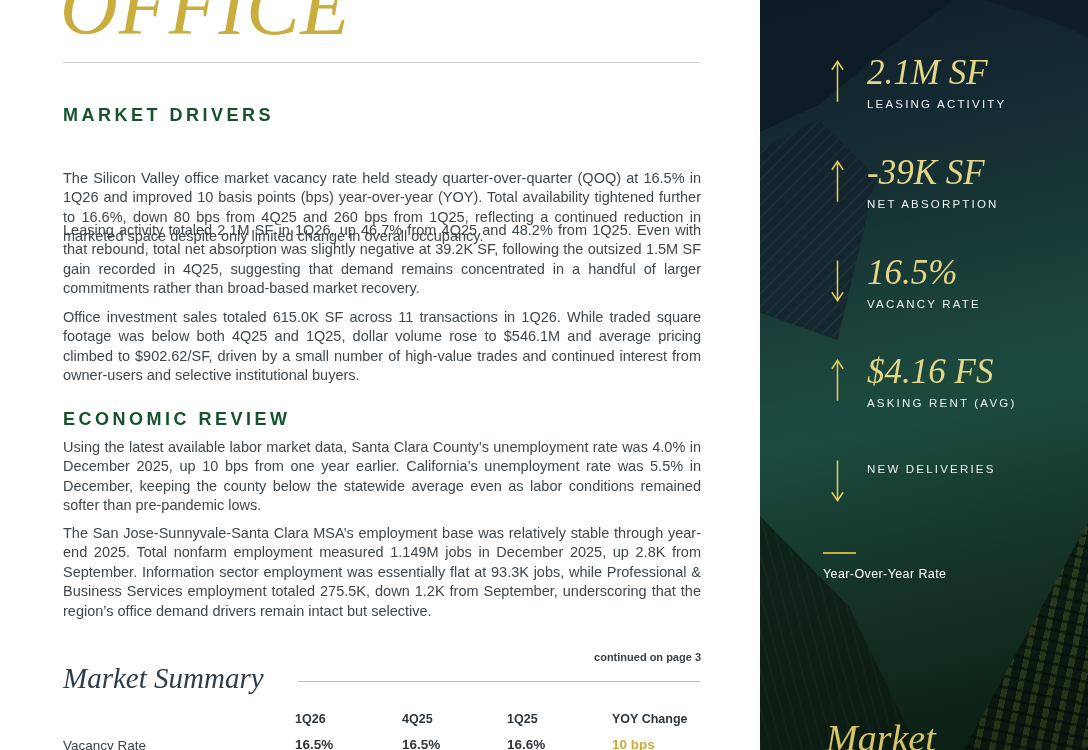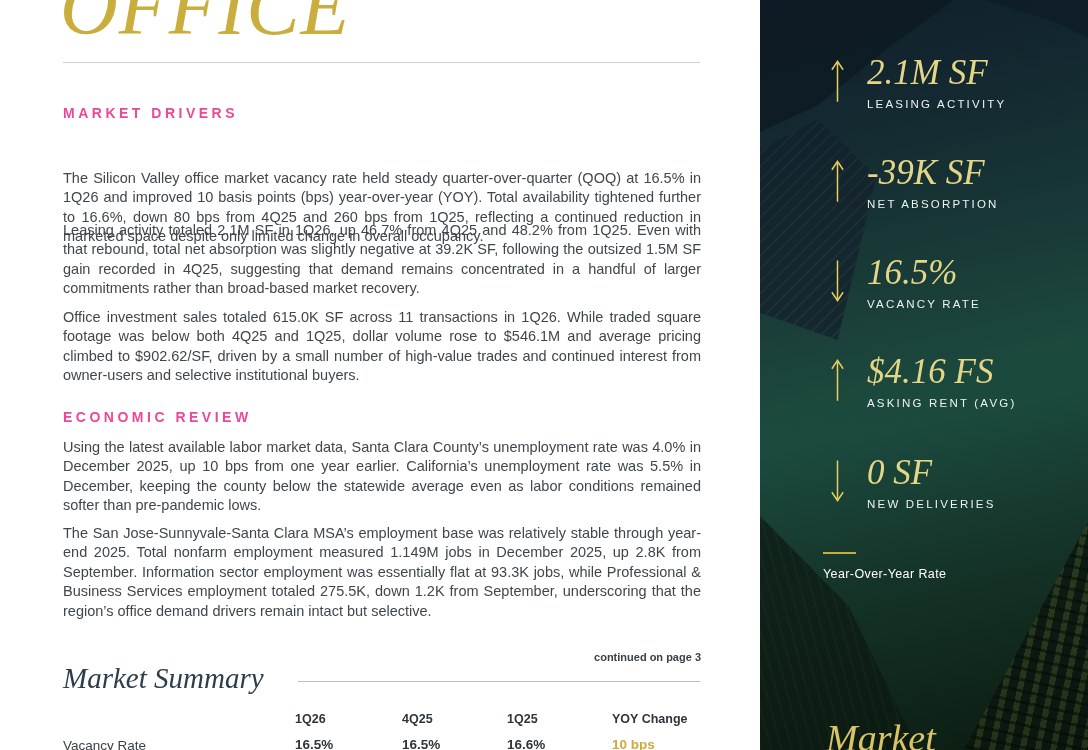--- a/index.html
+++ b/index.html
@@ -14,22 +14,22 @@
   .doc-title {
     position:absolute; left:60px; top:-33px;
     font-family:"Liberation Serif", serif; font-style:italic;
     font-size:80px; line-height:1; letter-spacing:1px;
     color:#c9ae3d; white-space:nowrap;
   }
   .rule-top { position:absolute; left:63px; top:62px; width:637px; height:1px; background:#cfcfcf; }
 
   .sec-heading {
     position:absolute; left:63px;
-    font-size:14px; font-weight:700; letter-spacing:3.5px;
-    color:#ec4899;
+    font-size:18px; font-weight:700; letter-spacing:3.5px;
+    color:#14532d;
   }
   .body-par {
     position:absolute; left:63px; width:638px;
     font-size:14.5px; line-height:19.4px; color:#3f474d;
     text-align:justify;
   }
   .continued {
     position:absolute; left:63px; top:651px; width:638px;
     text-align:right; font-size:11px; font-weight:700; color:#3a4146;
   }
@@ -184,21 +184,20 @@
         <div class="stat-value">$4.16 FS</div>
         <div class="stat-label">ASKING RENT (AVG)</div>
       </span>
     </div>
 
     <div class="stat" style="top:455px;">
       <span class="stat-arrow arrow-down"><svg width="15" height="46" viewBox="0 0 16 48">
             <path d="M8 46 L8 5 M2 12 L8 3 L14 12" stroke="currentColor" stroke-width="1.6" fill="none"></path>
           </svg></span>
       <span class="stat-text">
-        <div class="stat-value">0 SF</div>
         <div class="stat-label">NEW DELIVERIES</div>
       </span>
     </div>
 
     <div class="trend-divider"></div>
     <div class="trend-note">Year-Over-Year Rate</div>
     <div class="sidebar-bottom-title">Market</div>
   </div>
 
 </div>

